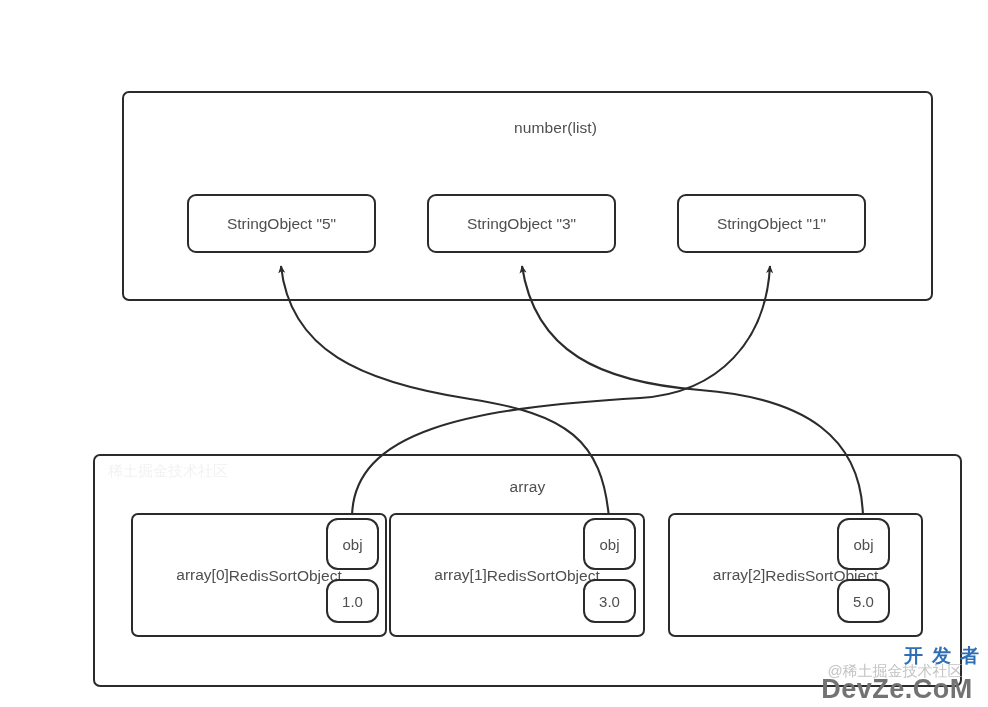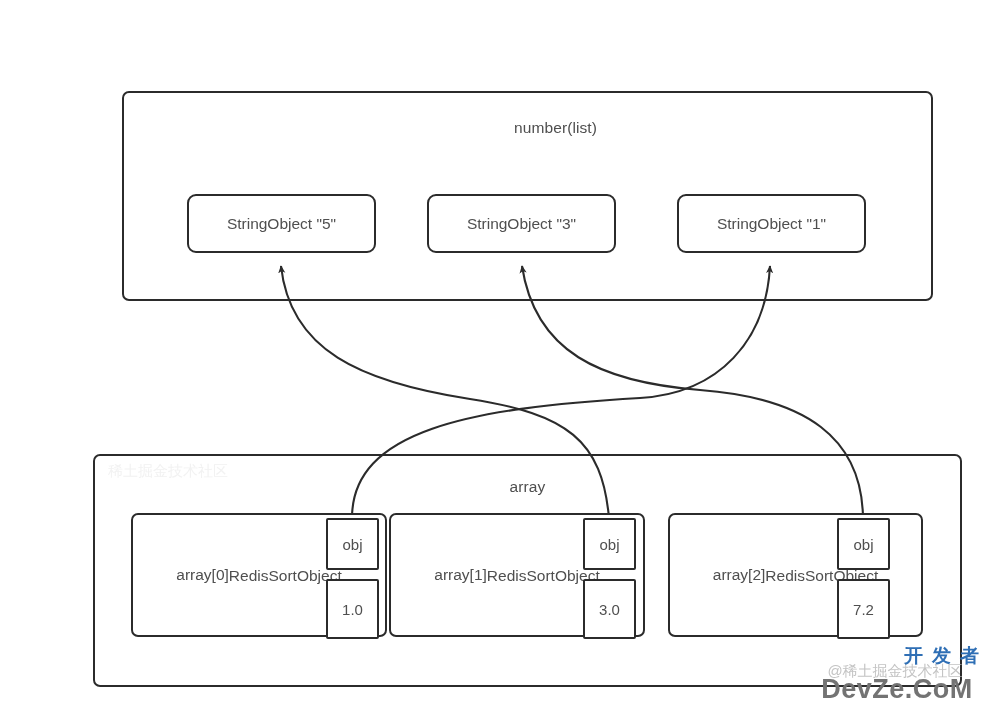--- a/index.html
+++ b/index.html
@@ -101,32 +101,32 @@
     color: #4f4f4f;
     white-space: nowrap;
     pointer-events: none;
   }
   .cell-label .l2 { margin-top: 1px; }
 
   
   .slot {
     position: absolute;
     border: 2.2px solid #2b2b2b;
-    border-radius: 2px;
+    border-radius: 12px;
     box-sizing: border-box;
     background: #fff;
     display: flex;
     align-items: center;
     justify-content: center;
     font-size: 15px;
     color: #4f4f4f;
     white-space: nowrap;
   }
   .slot-obj   { width: 53px; height: 52px; }
-  .slot-score { width: 53px; height: 60px; text-align: center; }
+  .slot-score { width: 53px; height: 44px; text-align: center; }
 
   #slot-obj-0   { left: 326px; top: 518px; }
   #slot-score-0 { left: 326px; top: 579px; }
   #slot-obj-1   { left: 583px; top: 518px; }
   #slot-score-1 { left: 583px; top: 579px; }
   #slot-obj-2   { left: 837px; top: 518px; }
   #slot-score-2 { left: 837px; top: 579px; }
 
   
   #links {
@@ -260,21 +260,21 @@
   <div class="arraycell" id="cell-2">
     <div class="cell-label">
       <span class="l1">array[2]</span>
       <span class="l2">RedisSortObject</span>
     </div>
   </div>
   <div class="slot slot-obj" id="slot-obj-2">
     <span>obj</span>
   </div>
   <div class="slot slot-score" id="slot-score-2">
-    <span>7.2</span>
+    <span>5.0</span>
   </div>
 
   <div id="wm-faint">稀土掘金技术社区</div>
   <div id="wm-sub">@稀土掘金技术社区</div>
   <div id="wm-main">
     <div class="wm-cn">开发者</div>
     <div class="wm-en">DevZe.CoM</div>
   </div>
 
 </div>

